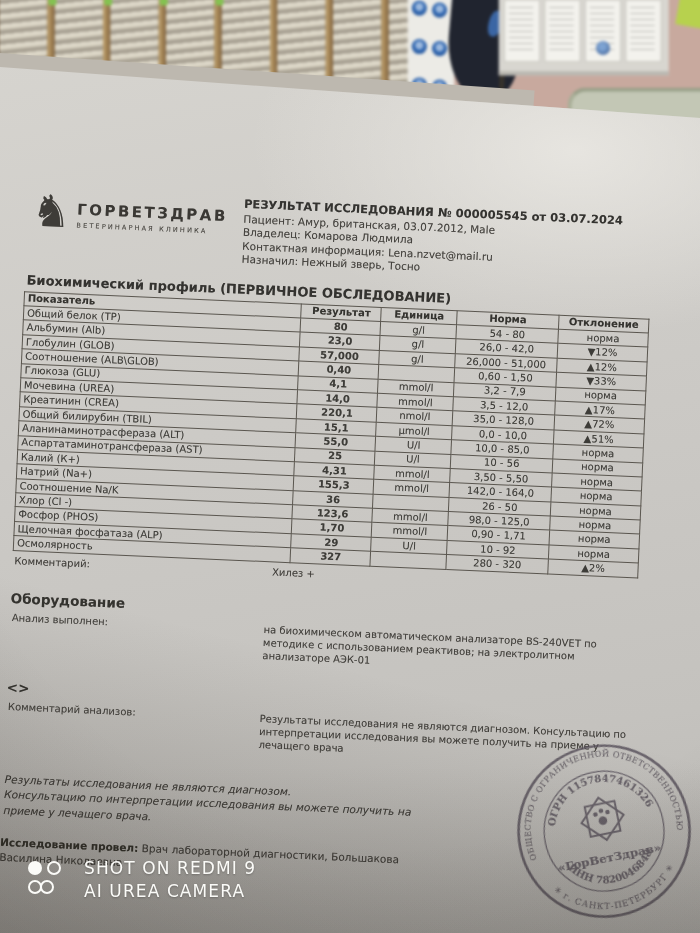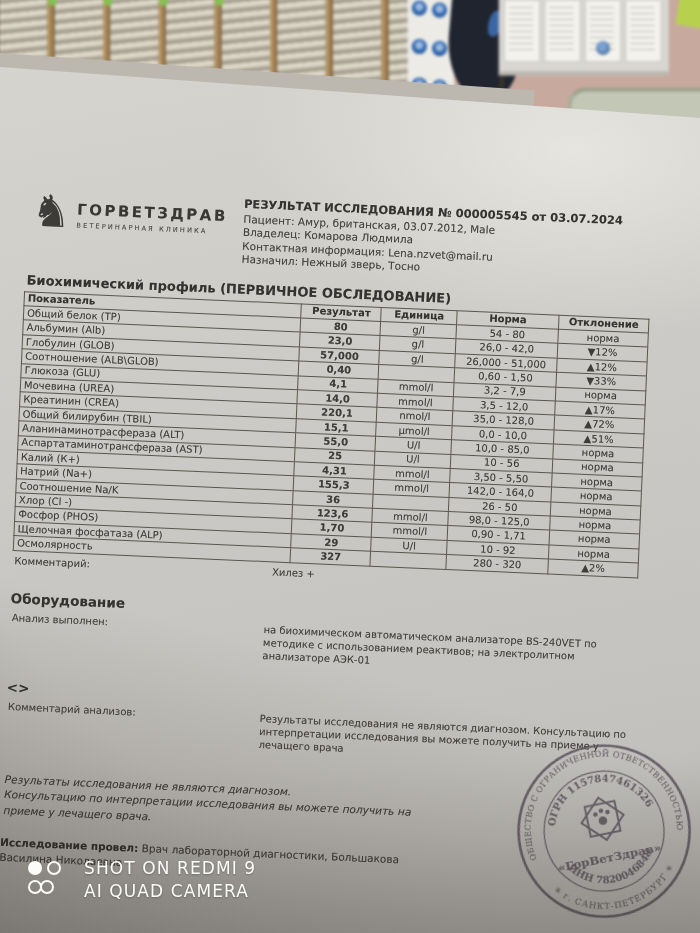--- a/index.html
+++ b/index.html
@@ -379,17 +379,17 @@
 
   <div class="wm">
     <span class="wm-logo">
       <i class="f" style="left:0;top:0;"></i>
       <i class="o" style="left:19px;top:0;"></i>
       <i class="o" style="left:0;top:19px;"></i>
       <i class="o" style="left:12px;top:19px;"></i>
     </span>
     <span class="wm-text">
       <div>SHOT ON REDMI 9</div>
-      <div>AI QUAD CAMERA</div>
+      <div>AI UREA CAMERA</div>
     </span>
   </div>
 
 </div>
 
 </body></html>

